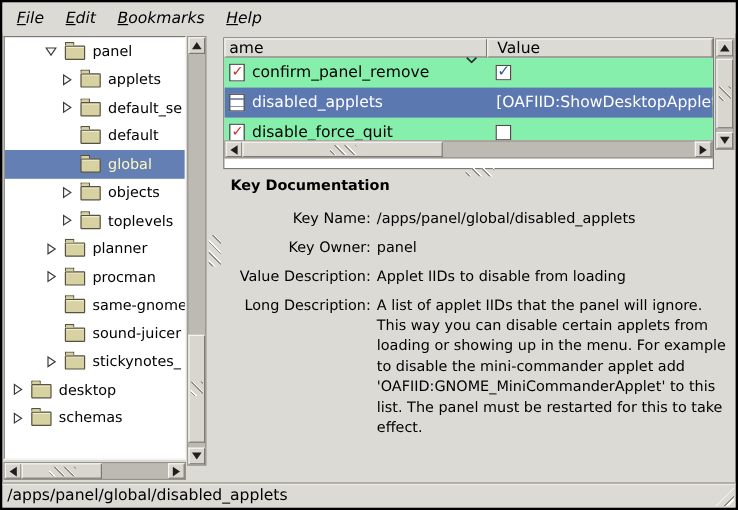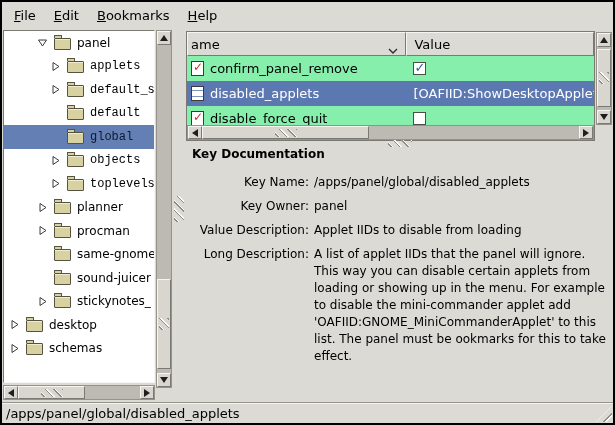--- a/index.html
+++ b/index.html
@@ -4,21 +4,21 @@
 <style>
   html,body{margin:0;padding:0;background:#555;}
   .win{position:relative;width:615px;height:425px;background:#dcdad5;border:2px solid #000;
        box-sizing:border-box;font-family:"DejaVu Sans","Liberation Sans",sans-serif;
        font-size:12px;color:#000;overflow:hidden;}
   .abs{position:absolute;}
 
   
   .menubar{left:0;top:0;right:0;height:26px;display:flex;align-items:center;padding-left:3px;
            background:#dcdad5;font-size:13px;}
-  .menu-item{padding:3px 9px;cursor:default;}
+  .menu-item{padding:3px 9px;cursor:default;font-style:italic;}
   .menu-item u{text-decoration:underline;}
 
   
   .sunken{border:1px solid;border-color:#7b7973 #f6f5f2 #f6f5f2 #7b7973;background:#fff;}
 
   
   .sb{background:#bdbab3;border:1px solid #94928b;box-sizing:border-box;}
   .sb-btn{position:absolute;background:#d9d6cf;border:1px solid;border-color:#f6f5f2 #7b7973 #7b7973 #f6f5f2;
           box-sizing:border-box;display:flex;align-items:center;justify-content:center;}
   .sb-thumb{position:absolute;background:#d9d6cf;border:1px solid;border-color:#f6f5f2 #7b7973 #7b7973 #f6f5f2;
@@ -26,37 +26,37 @@
   .grip{width:10px;height:12px;background:repeating-linear-gradient(45deg,transparent 0 2px,#8f8d85 2px 3px,#fbfaf8 3px 4px,transparent 4px 6px);}
   .grip-h{width:22px;height:8px;}
   .tri-up{width:0;height:0;border-left:4px solid transparent;border-right:4px solid transparent;border-bottom:6px solid #1e1e1e;}
   .tri-dn{width:0;height:0;border-left:4px solid transparent;border-right:4px solid transparent;border-top:6px solid #1e1e1e;}
   .tri-lf{width:0;height:0;border-top:4px solid transparent;border-bottom:4px solid transparent;border-right:6px solid #1e1e1e;}
   .tri-rt{width:0;height:0;border-top:4px solid transparent;border-bottom:4px solid transparent;border-left:6px solid #1e1e1e;}
 
   
   .tree-view{left:1px;top:28px;width:152px;height:353px;overflow:hidden;box-sizing:border-box;}
   .trow{height:23.5px;display:flex;align-items:center;white-space:nowrap;font-size:12px;}
-  .trow.lvl0{padding-left:5px;} .trow.lvl1{padding-left:33px;} .trow.lvl2{padding-left:46px;font-family:Liberation Mono, monospace;}
-  .trow.selected{background:#647fb4;color:#0f172a;align-items:center;}
+  .trow.lvl0{padding-left:5px;} .trow.lvl1{padding-left:33px;} .trow.lvl2{padding-left:46px;}
+  .trow.selected{background:#647fb4;color:#fef9c3;align-items:center;}
   .exp{width:17px;height:12px;flex:0 0 17px;display:flex;align-items:center;}
   .folder{width:15px;height:10px;flex:0 0 15px;background:#d8d2a2;border:1px solid #55523f;
           border-radius:1px;position:relative;margin-right:6px;margin-top:2px;box-shadow:inset 0 1px 0 #f0ecd2;}
   .folder::before{content:"";position:absolute;top:-4px;left:-1px;width:6px;height:2px;background:#d8d2a2;
           border:1px solid #55523f;border-bottom:none;border-radius:1px 1px 0 0;}
 
   
   .vsplit{left:171px;top:26px;width:12px;height:375px;display:flex;justify-content:center;}
   .vsplit .grip{margin-top:168px;height:26px;}
   .hsplit-grip{top:138px;height:7px;width:24px;background:repeating-linear-gradient(45deg,transparent 0 2px,#8f8d85 2px 3px,#fbfaf8 3px 4px,transparent 4px 6px);}
 
   
   .table-frame{left:184px;top:29px;width:409px;height:110px;box-sizing:border-box;background:#fff;
                border:1px solid #7b7973;}
-  .thead{display:flex;height:24px;font-size:13px;}
+  .thead{display:flex;height:16px;font-size:13px;}
   .th{position:relative;box-sizing:border-box;background:#dcdad5;border:1px solid;
       border-color:#f6f5f2 #7b7973 #7b7973 #f6f5f2;display:flex;align-items:center;}
   .th-name{width:220px;padding-left:3px;}
   .th-value{width:188px;padding-left:7px;}
   .sort-ind{position:absolute;right:7px;top:9px;}
   .tbody{height:69px;overflow:hidden;background:#86efac;}
   .krow{height:25px;display:flex;align-items:center;font-size:13px;}
   .krow.selected{background:#5c78b0;color:#fff;}
   .kcell-name{width:220px;display:flex;align-items:center;padding-left:4px;box-sizing:border-box;overflow:hidden;}
   .kcell-value{width:188px;display:flex;align-items:center;padding-left:7px;box-sizing:border-box;overflow:hidden;white-space:nowrap;}
@@ -313,21 +313,21 @@
     <div class="doc-row">
       <span class="doc-label">Key Owner:</span>
       <span class="doc-value">panel</span>
     </div>
     <div class="doc-row">
       <span class="doc-label">Value Description:</span>
       <span class="doc-value">Applet IIDs to disable from loading</span>
     </div>
     <div class="doc-row">
       <span class="doc-label">Long Description:</span>
-      <span class="doc-value">A list of applet IIDs that the panel will ignore. This way you can disable certain applets from loading or showing up in the menu. For example to disable the mini-commander applet add 'OAFIID:GNOME_MiniCommanderApplet' to this list. The panel must be ookmarks for this to take effect.</span>
+      <span class="doc-value">A list of applet IIDs that the panel will ignore. This way you can disable certain applets from loading or showing up in the menu. For example to disable the mini-commander applet add 'OAFIID:GNOME_MiniCommanderApplet' to this list. The panel must be restarted for this to take effect.</span>
     </div>
   </div>
 
   <div class="abs statusbar">
     <span>/apps/panel/global/disabled_applets</span>
     <span class="resize-grip"></span>
   </div>
 
 </div>
 

